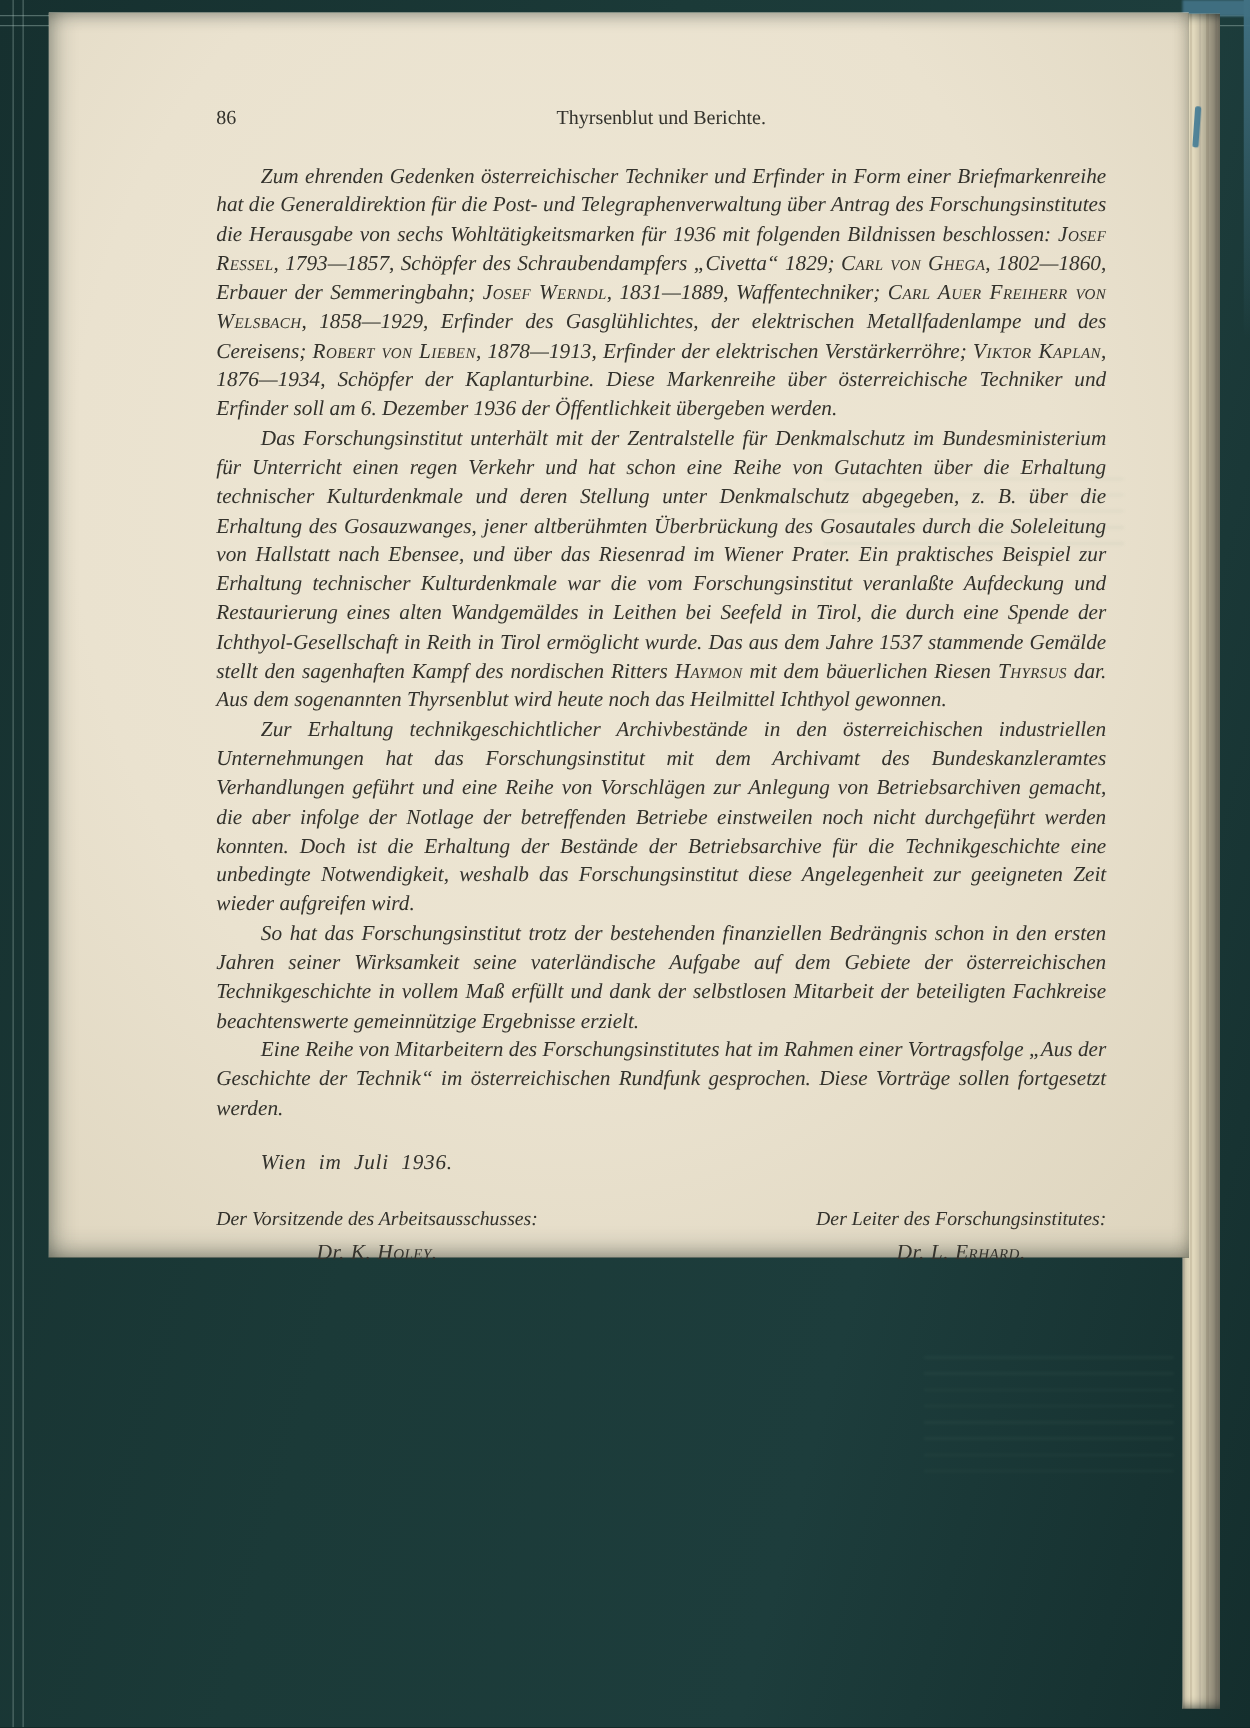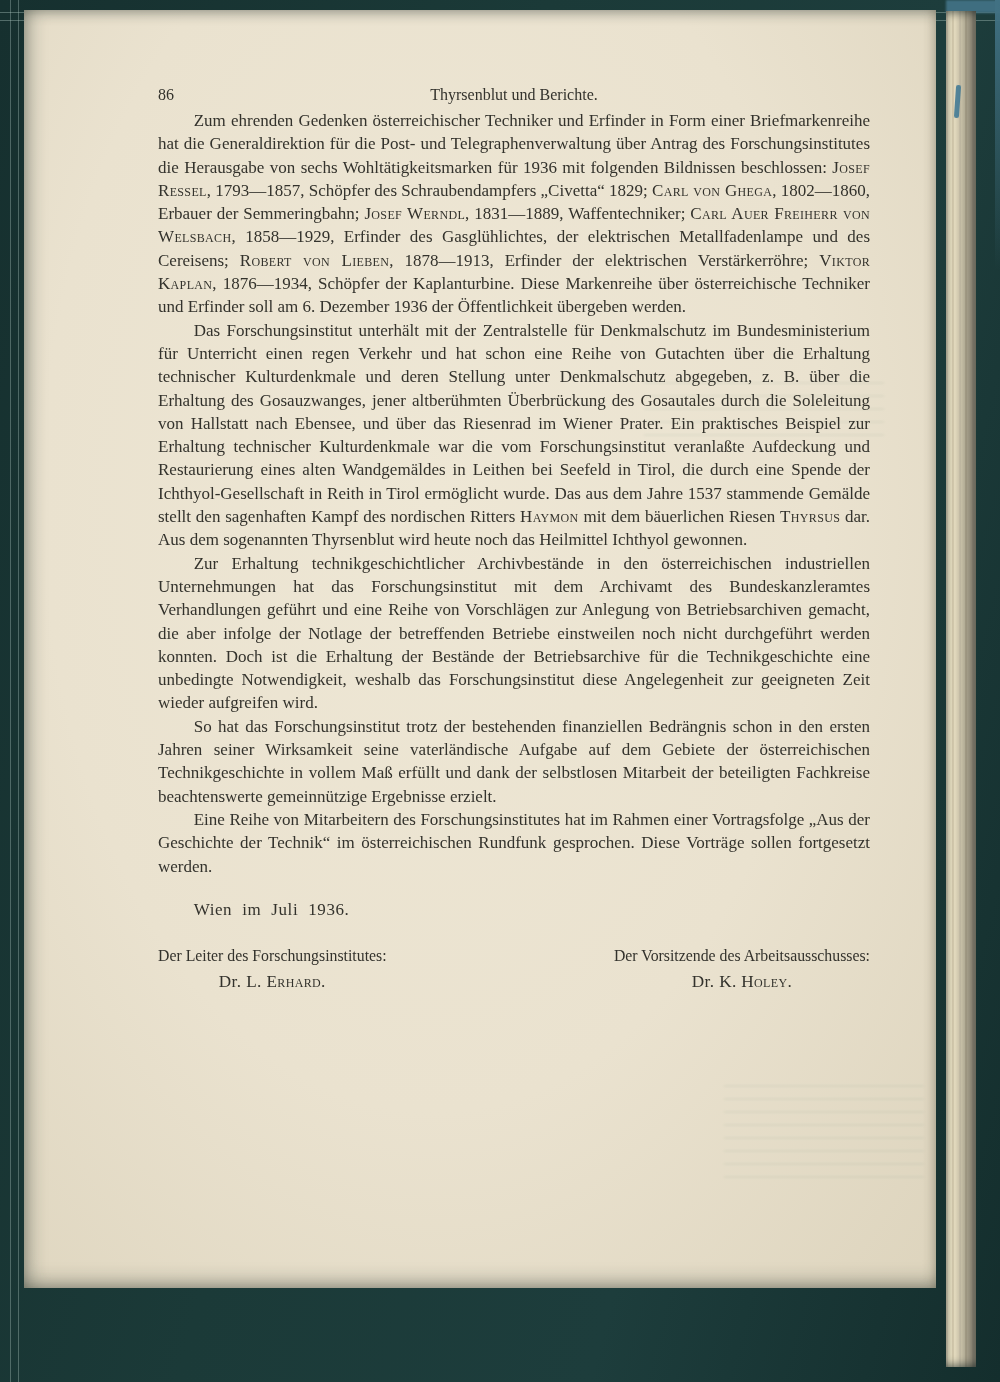--- a/index.html
+++ b/index.html
@@ -22,38 +22,38 @@
       linear-gradient(90deg, rgba(0,0,0,0.10), rgba(0,0,0,0) 30%, rgba(0,0,0,0.45) 95%),
       repeating-linear-gradient(90deg,#d9d0b7 0 2px,#e7dfc2 2px 6px,#d3c9ad 6px 8px,#e2d9bd 8px 13px);
     box-shadow:inset 0 6px 8px -4px rgba(15,30,30,.6), inset 0 -6px 8px -4px rgba(15,30,30,.6);
   }
   .ink-mark{
     position:absolute;left:955px;top:85px;width:5px;height:33px;border-radius:2px;
     background:var(--edge_mark_blue,#3a7693);transform:rotate(4deg);opacity:.85;filter:blur(.3px);
   }
   
   .page{
-    position:absolute;left:24px;top:10px;width:912px;height:1278px;
+    position:absolute;left:39px;top:10px;width:912px;height:996px;
     background:radial-gradient(ellipse at 45% 38%, #eee7d5 0%, var(--paper,#eae2cf) 55%, #ddd4bd 100%);
     box-shadow:
       inset 12px 0 20px -9px rgba(25,40,35,.40),
       inset -7px 0 12px -6px rgba(60,60,40,.28),
       inset 0 10px 14px -8px rgba(25,40,35,.33),
       inset 0 -14px 20px -10px rgba(25,40,35,.38);
   }
   
   .ghost{position:absolute;opacity:.5;filter:blur(1.3px);pointer-events:none;
     background:repeating-linear-gradient(180deg, rgba(115,150,128,.16) 0 2px, rgba(115,150,128,0) 2px 13px);}
   .ghost1{left:620px;top:372px;width:240px;height:54px;}
   .ghost2{left:700px;top:1075px;width:200px;height:95px;}
   .content{position:absolute;left:134px;top:76px;width:712px;color:var(--ink,#33322c);}
   .header-row{position:relative;height:23px;font-size:16px;}
   .page-num{position:absolute;left:0;top:0;}
   .running-title{text-align:center;}
-  .body-text{}
+  .body-text{margin-top:20px;font-style:italic;}
   .body-text p{
     margin:0;text-align:justify;text-indent:2.1em;
     font-size:17px;line-height:23.3px;hyphens:auto;
   }
   .sc{font-variant:small-caps;letter-spacing:.02em;}
   .dateline{margin-top:20px !important;text-align:right;letter-spacing:.6px;word-spacing:.3em;}
   .sigs{display:flex;justify-content:space-between;margin-top:26px;}
   .sig{text-align:center;font-size:15.8px;}
   .sig .role{display:block;}
   .sig .name{display:block;margin-top:7px;font-size:17.2px;letter-spacing:.4px;}
@@ -86,26 +86,26 @@
         <p><span>Zum ehrenden Gedenken österreichischer Techniker und Erfinder in Form einer Briefmarkenreihe hat die Generaldirektion für die Post- und Telegraphenverwaltung über Antrag des Forschungsinstitutes die Herausgabe von sechs Wohltätigkeitsmarken für 1936 mit folgenden Bildnissen beschlossen: </span><span class="sc">Josef Ressel</span><span>, 1793—1857, Schöpfer des Schraubendampfers „Civetta“ 1829; </span><span class="sc">Carl von Ghega</span><span>, 1802—1860, Erbauer der Semmeringbahn; </span><span class="sc">Josef Werndl</span><span>, 1831—1889, Waffentechniker; </span><span class="sc">Carl Auer Freiherr von Welsbach</span><span>, 1858—1929, Erfinder des Gasglühlichtes, der elektrischen Metallfadenlampe und des Cereisens; </span><span class="sc">Robert von Lieben</span><span>, 1878—1913, Erfinder der elektrischen Verstärkerröhre; </span><span class="sc">Viktor Kaplan</span><span>, 1876—1934, Schöpfer der Kaplanturbine. Diese Markenreihe über österreichische Techniker und Erfinder soll am 6. Dezember 1936 der Öffentlichkeit übergeben werden.</span></p>
         <p><span>Das Forschungsinstitut unterhält mit der Zentralstelle für Denkmalschutz im Bundesministerium für Unterricht einen regen Verkehr und hat schon eine Reihe von Gutachten über die Erhaltung technischer Kulturdenkmale und deren Stellung unter Denkmalschutz abgegeben, z. B. über die Erhaltung des Gosauzwanges, jener altberühmten Überbrückung des Gosautales durch die Soleleitung von Hallstatt nach Ebensee, und über das Riesenrad im Wiener Prater. Ein praktisches Beispiel zur Erhaltung technischer Kulturdenkmale war die vom Forschungsinstitut veranlaßte Aufdeckung und Restaurierung eines alten Wandgemäldes in Leithen bei Seefeld in Tirol, die durch eine Spende der Ichthyol-Gesellschaft in Reith in Tirol ermöglicht wurde. Das aus dem Jahre 1537 stammende Gemälde stellt den sagenhaften Kampf des nordischen Ritters </span><span class="sc">Haymon</span><span> mit dem bäuerlichen Riesen </span><span class="sc">Thyrsus</span><span> dar. Aus dem sogenannten Thyrsenblut wird heute noch das Heilmittel Ichthyol gewonnen.</span></p>
         <p><span>Zur Erhaltung technikgeschichtlicher Archivbestände in den österreichischen industriellen Unternehmungen hat das Forschungsinstitut mit dem Archivamt des Bundeskanzleramtes Verhandlungen geführt und eine Reihe von Vorschlägen zur Anlegung von Betriebsarchiven gemacht, die aber infolge der Notlage der betreffenden Betriebe einstweilen noch nicht durchgeführt werden konnten. Doch ist die Erhaltung der Bestände der Betriebsarchive für die Technikgeschichte eine unbedingte Notwendigkeit, weshalb das Forschungsinstitut diese Angelegenheit zur geeigneten Zeit wieder aufgreifen wird.</span></p>
         <p><span>So hat das Forschungsinstitut trotz der bestehenden finanziellen Bedrängnis schon in den ersten Jahren seiner Wirksamkeit seine vaterländische Aufgabe auf dem Gebiete der österreichischen Technikgeschichte in vollem Maß erfüllt und dank der selbstlosen Mitarbeit der beteiligten Fachkreise beachtenswerte gemeinnützige Ergebnisse erzielt.</span></p>
         <p><span>Eine Reihe von Mitarbeitern des Forschungsinstitutes hat im Rahmen einer Vortragsfolge „Aus der Geschichte der Technik“ im österreichischen Rundfunk gesprochen. Diese Vorträge sollen fortgesetzt werden.</span></p>
 
         <p class="dateline">Wien im Juli 1936.</p>
 
         <div class="sigs">
           <div class="sig">
+            <span class="role">Der Vorsitzende des Arbeitsausschusses:</span>
+            <span class="name"><span>Dr. K. </span><span class="sc">Holey</span><span>.</span></span>
+          </div>
+          <div class="sig">
             <span class="role">Der Leiter des Forschungsinstitutes:</span>
             <span class="name"><span>Dr. L. </span><span class="sc">Erhard</span><span>.</span></span>
-          </div>
-          <div class="sig">
-            <span class="role">Der Vorsitzende des Arbeitsausschusses:</span>
-            <span class="name"><span>Dr. K. </span><span class="sc">Holey</span><span>.</span></span>
           </div>
         </div>
       </div>
     </div>
   </div>
 
   <div class="ink-mark"></div>
 </div>
 
 </body></html>

